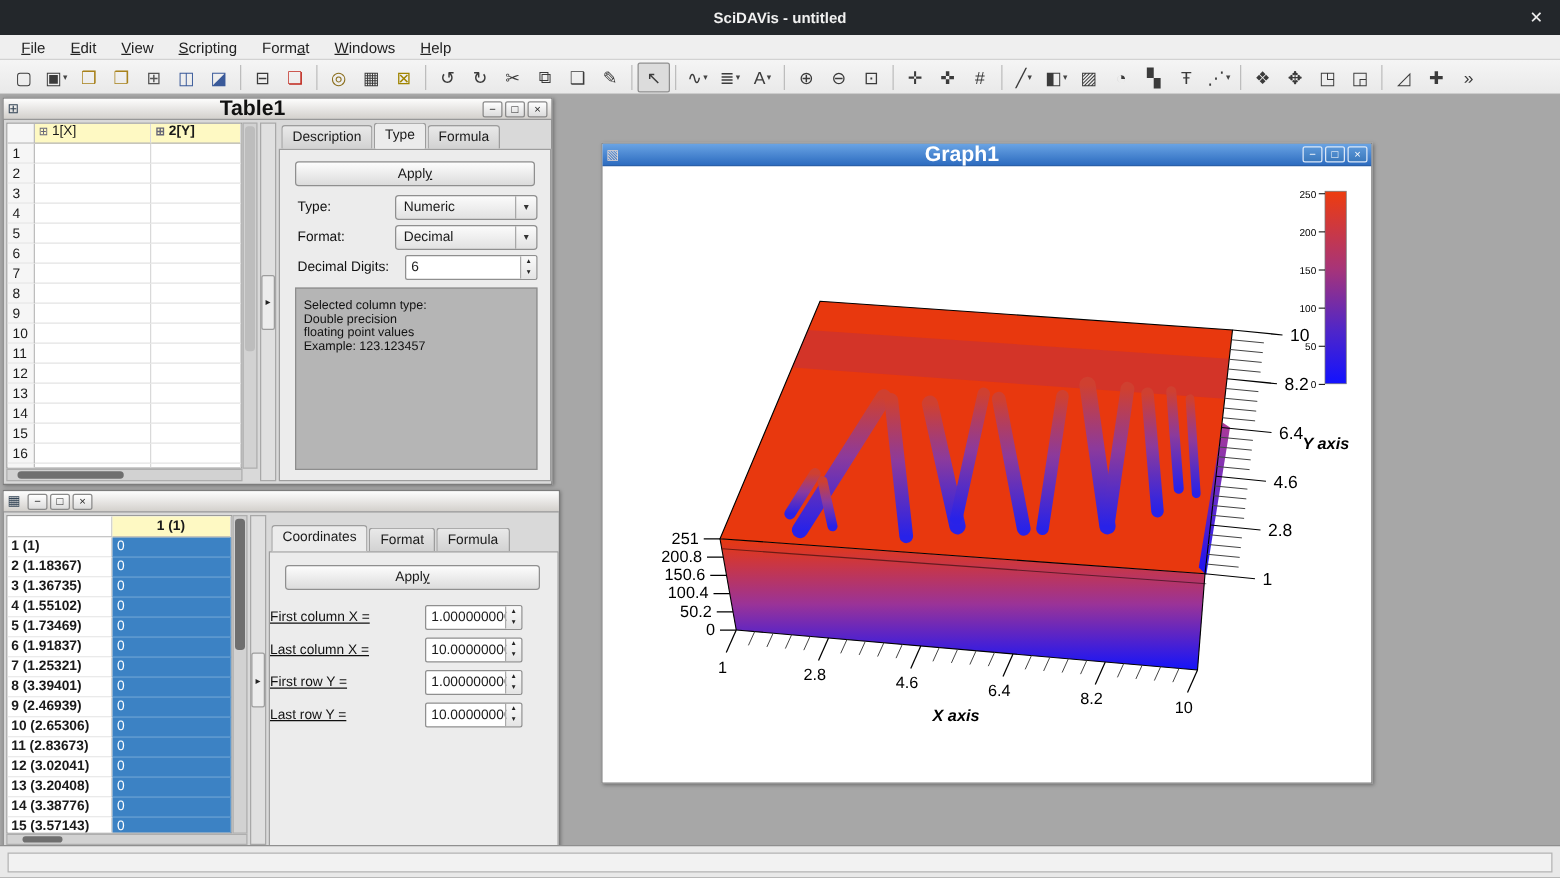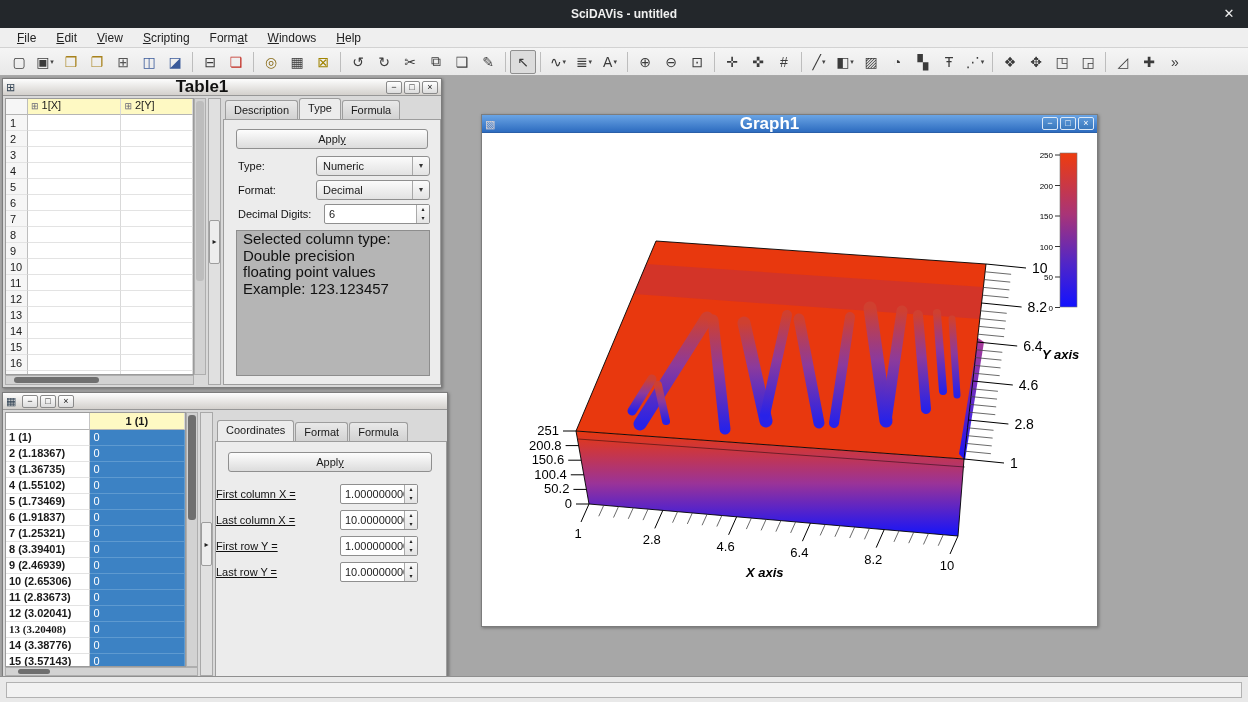--- a/index.html
+++ b/index.html
@@ -51,21 +51,21 @@
   .tab { border:1px solid #9d9d9d; border-bottom:none; border-radius:3px 3px 0 0; background:linear-gradient(#e9e9e9,#d2d2d2); padding:3px 8px 2px; font-size:11px; height:19px; }
   .tab.active { background:#ececec; height:21px; position:relative; z-index:2; }
   .pframe { position:absolute; left:0; right:0; bottom:0; background:#ececec; border:1px solid #9d9d9d; }
   .btn { background:linear-gradient(#fdfdfd,#dcdcdc); border:1px solid #8f8f8f; border-radius:3px; text-align:center; font-size:11px; line-height:18px; position:absolute; height:20px; }
   .btn u { text-decoration:underline; }
   .flabel { position:absolute; font-size:11px; color:#111; }
   .combo { position:absolute; height:20px; background:linear-gradient(#fbfbfb,#e2e2e2); border:1px solid #8f8f8f; border-radius:3px; font-size:11px; line-height:18px; padding-left:6px; }
   .combo .arrow { position:absolute; right:0; top:0; width:17px; height:18px; border-left:1px solid #a8a8a8; text-align:center; font-size:8px; line-height:18px; color:#333; }
   .spin { position:absolute; height:20px; background:#fff; border:1px solid #8f8f8f; border-radius:2px; font-size:11px; line-height:18px; padding-left:4px; overflow:hidden; white-space:nowrap; }
   .spin .arrows { position:absolute; right:0; top:0; width:13px; height:18px; border-left:1px solid #aaa; background:linear-gradient(#fafafa,#e4e4e4); font-size:6px; line-height:9px; text-align:center; color:#222; }
-  .infobox { position:absolute; background:#b5b5b5; border:1px solid #8d8d8d; padding:0 6px; font-size:15px; line-height:1.1; color:#111; }
+  .infobox { position:absolute; background:#b5b5b5; border:1px solid #8d8d8d; padding:8px 6px; font-size:10px; line-height:1.1; color:#111; }
   .coordrow .flabel { text-align:left;text-decoration:underline; }
 
   .statusbar { position:absolute; left:0; top:676px; width:1248px; height:26px; background:#e9e9e9; border-top:1px solid #8f8f8f; }
   .statusfield { position:absolute; left:6px; top:5px; width:1236px; height:16px; background:#f2f2f2; border:1px solid #b2b2b2; }
 </style>
 </head>
 <body>
 
 <div class="app-titlebar">
   <div class="app-title">SciDAVis - untitled</div>
@@ -143,21 +143,21 @@
     <div class="wtitle">Table1</div>
     <div class="wbtn">−</div>
     <div class="wbtn">□</div>
     <div class="wbtn">×</div>
   </div>
 
   <div class="grid" style="left:2px; top:19px; width:189px; height:277px;" id="tableGrid">
       <div class="grow">
         <div class="gcell ghead rownum" style="height: 16px;"></div>
         <div class="gcell ghead" style="width: 94px; height: 16px; padding-left: 3px; font-weight: normal;"><span style="color:#667;font-size:9px;">⊞</span> 1[X]</div>
-        <div class="gcell ghead" style="width: 72px; height: 16px; padding-left: 3px; font-weight: normal;"><span style="color:#667;font-size:9px;">⊞</span> 2[Y]</div>
+        <div class="gcell ghead" style="width: 72px; height: 16px; padding-left: 3px; font-weight: bold;"><span style="color:#667;font-size:9px;">⊞</span> 2[Y]</div>
       </div>
       <div class="grow">
         <div class="gcell rownum" style="height: 16px; line-height: 16px;">1</div>
         <div class="gcell" style="width: 94px; height: 16px;"></div>
         <div class="gcell" style="width: 72px; height: 16px;"></div>
       </div>
       <div class="grow">
         <div class="gcell rownum" style="height: 16px; line-height: 16px;">2</div>
         <div class="gcell" style="width: 94px; height: 16px;"></div>
         <div class="gcell" style="width: 72px; height: 16px;"></div>
@@ -337,21 +337,21 @@
       </div>
       <div class="grow">
         <div class="gcell mrowh" style="height: 16px; line-height: 15px;">11 (2.83673)</div>
         <div class="gcell mcell" style="height: 16px; line-height: 15px;">0</div>
       </div>
       <div class="grow">
         <div class="gcell mrowh" style="height: 16px; line-height: 15px;">12 (3.02041)</div>
         <div class="gcell mcell" style="height: 16px; line-height: 15px;">0</div>
       </div>
       <div class="grow">
-        <div class="gcell mrowh" style="height: 16px; line-height: 15px; font-family: Liberation Serif, serif;">13 (3.20408)</div>
+        <div class="gcell mrowh" style="height: 16px; line-height: 15px;">13 (3.20408)</div>
         <div class="gcell mcell" style="height: 16px; line-height: 15px;">0</div>
       </div>
       <div class="grow">
         <div class="gcell mrowh" style="height: 16px; line-height: 15px;">14 (3.38776)</div>
         <div class="gcell mcell" style="height: 16px; line-height: 15px;">0</div>
       </div>
       <div class="grow">
         <div class="gcell mrowh" style="height: 16px; line-height: 15px;">15 (3.57143)</div>
         <div class="gcell mcell" style="height: 16px; line-height: 15px;">0</div>
       </div>

